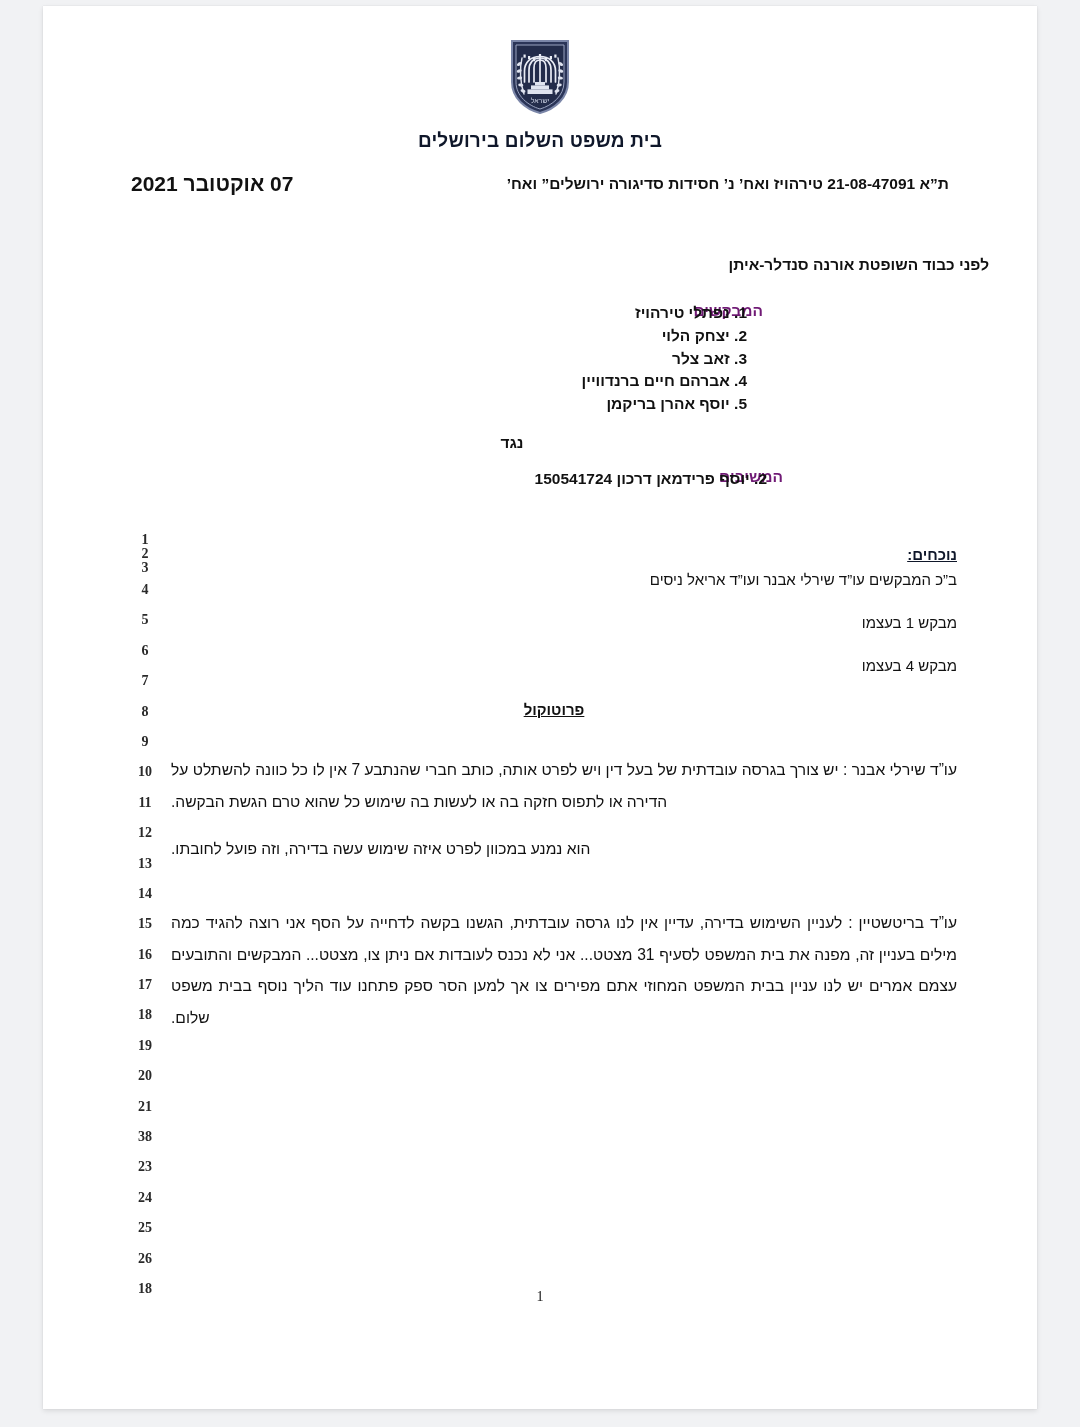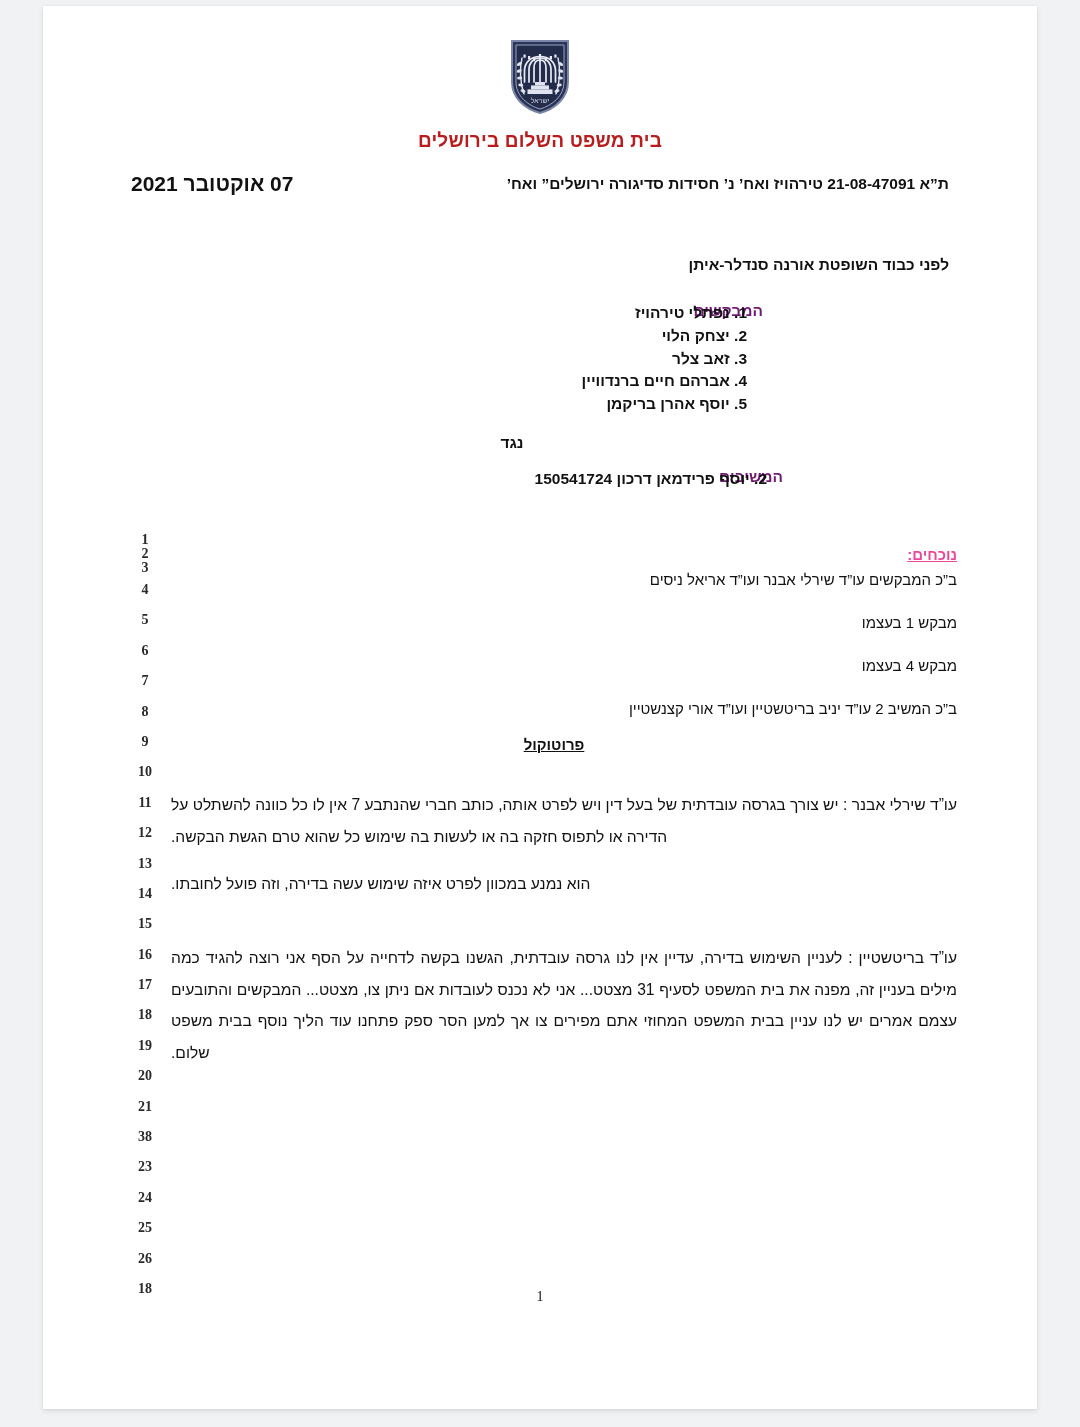--- a/index.html
+++ b/index.html
@@ -40,21 +40,21 @@
   }
   .emblem {
     display: inline-block;
     width: 62px;
     height: 78px;
     line-height: 0;
   }
 
   .court-title {
     text-align: center;
-    color: #b91c1c;
+    color: #0f172a;
     font-weight: bold;
     font-size: 19px;
     letter-spacing: 0.2px;
     margin-top: 10px;
   }
 
   
   .header-row {
     position: relative;
     margin-top: 20px;
@@ -79,21 +79,21 @@
     top: 0;
     font-weight: bold;
     font-size: 21px;
     color: #111;
     direction: rtl;
     white-space: nowrap;
   }
 
   .judge-line {
     margin-top: 32px;
-    padding: 0 88px 0 88px;
+    padding: 0 48px 0 88px;
     text-align: right;
     font-weight: bold;
     font-size: 15.5px;
     color: #111;
   }
 
   
   .parties {
     margin-top: 28px;
     padding: 0 88px 0 88px;
@@ -164,21 +164,21 @@
     position: absolute;
     left: 128px;
     right: 80px;
     top: 540px;
   }
 
   .present-heading {
     text-align: right;
     font-weight: bold;
     font-size: 15px;
-    color: #ec4899;
+    color: #0f172a;
     text-decoration: underline;
     margin-bottom: 9px;
   }
   .present-line {
     text-align: right;
     font-size: 15px;
     color: #111;
     line-height: 1.0;
     margin-bottom: 20px;
   }
@@ -344,21 +344,20 @@
       <div>26</div>
       <div>18</div>
     </div>
 
     <div class="body-area">
 
       <div class="present-heading">נוכחים:</div>
       <div class="present-line" style="margin-bottom:28px">ב”כ המבקשים  עו”ד  שירלי אבנר ועו”ד אריאל ניסים</div>
       <div class="present-line" style="margin-bottom:28px">מבקש 1 בעצמו</div>
       <div class="present-line" style="margin-bottom:28px">מבקש 4 בעצמו</div>
-      <div class="present-line">ב”כ המשיב  2 עו”ד יניב בריטשטיין ועו”ד אורי קצנשטיין</div>
 
       <div class="protocol-heading">פרוטוקול</div>
 
       <div class="para">עו”ד שירלי אבנר : יש צורך בגרסה עובדתית של בעל דין ויש לפרט אותה, כותב חברי שהנתבע 7 אין לו כל כוונה להשתלט על הדירה או לתפוס חזקה בה או לעשות בה שימוש כל שהוא טרם הגשת הבקשה.</div>
       <div class="para-sub">הוא נמנע במכוון לפרט איזה שימוש עשה בדירה, וזה פועל לחובתו.</div>
 
       <div class="para second">עו”ד בריטשטיין : לעניין השימוש בדירה, עדיין אין לנו גרסה עובדתית, הגשנו בקשה לדחייה על הסף אני רוצה להגיד כמה מילים בעניין זה, מפנה את בית המשפט לסעיף 31 מצטט... אני לא נכנס לעובדות אם ניתן צו, מצטט... המבקשים והתובעים עצמם אמרים יש לנו עניין בבית המשפט המחוזי אתם מפירים צו אך למען הסר ספק פתחנו עוד הליך נוסף בבית משפט שלום.</div>
 
     </div>
 

